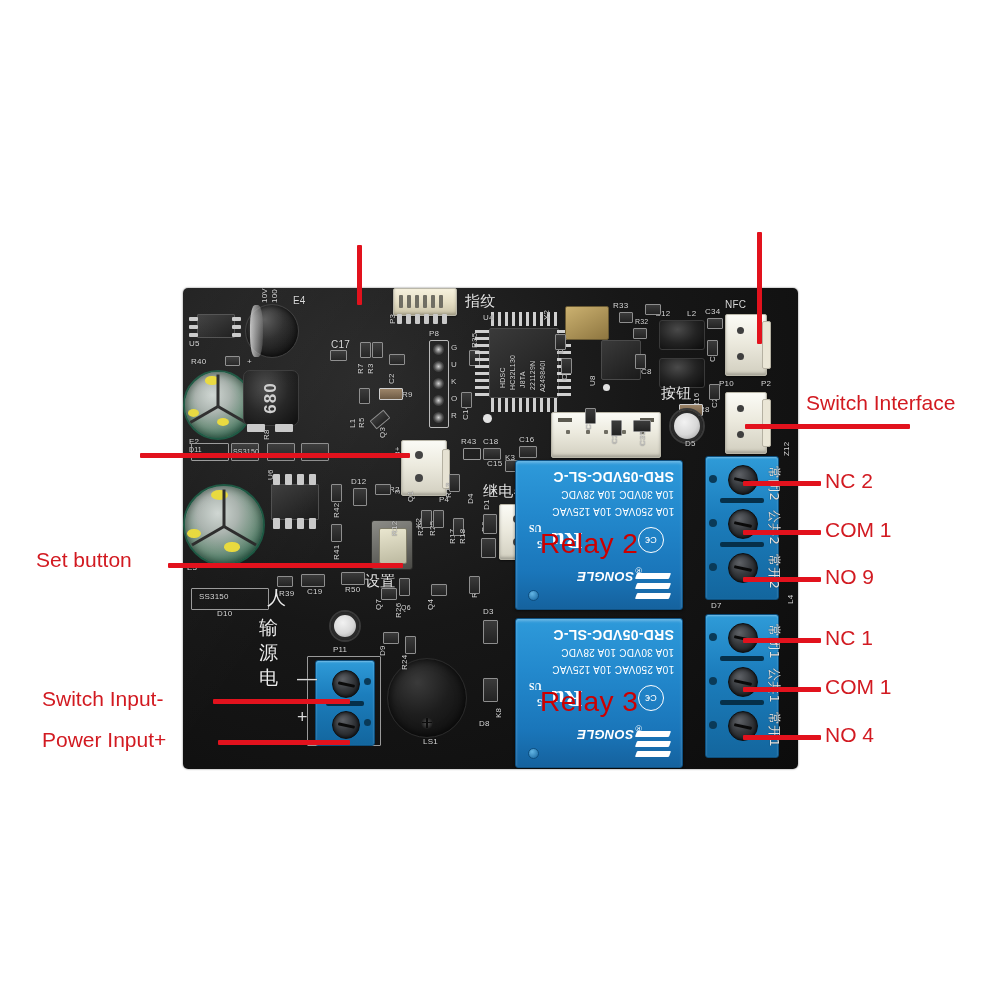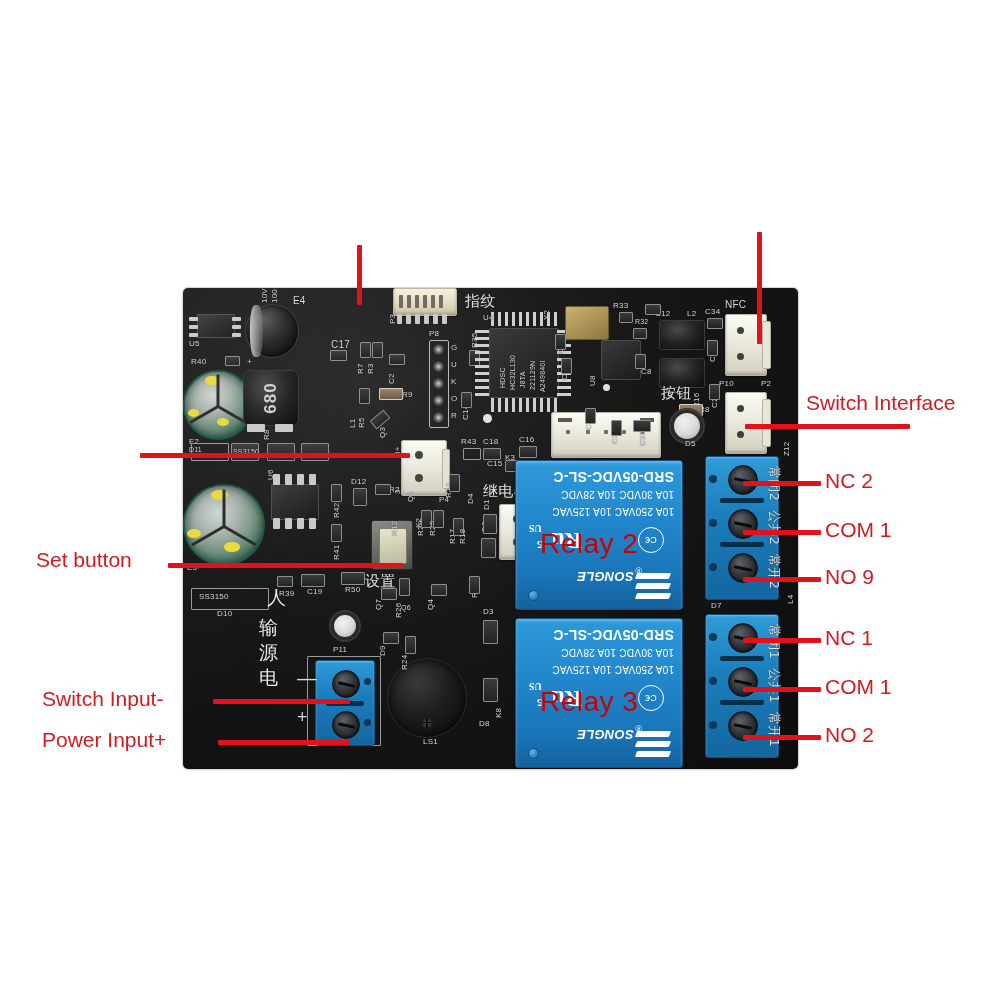--- a/index.html
+++ b/index.html
@@ -724,20 +724,20 @@
 
   <div class="anno" style="left:825px;top:565px;">NO 9</div>
   <div class="lead h" style="left:743px;top:577px;width:78px;"></div>
 
   <div class="anno" style="left:825px;top:626px;">NC 1</div>
   <div class="lead h" style="left:743px;top:638px;width:78px;"></div>
 
   <div class="anno" style="left:825px;top:675px;">COM 1</div>
   <div class="lead h" style="left:743px;top:687px;width:78px;"></div>
 
-  <div class="anno" style="left:825px;top:723px;">NO 2</div>
+  <div class="anno" style="left:825px;top:723px;">NO 4</div>
   <div class="lead h" style="left:743px;top:735px;width:78px;"></div>
 
   <div class="anno rl" style="left:540px;top:528px;">Relay 2</div>
 
   <div class="anno rl" style="left:540px;top:686px;">Relay 3</div>
 
 </div>
 
 </body></html>

